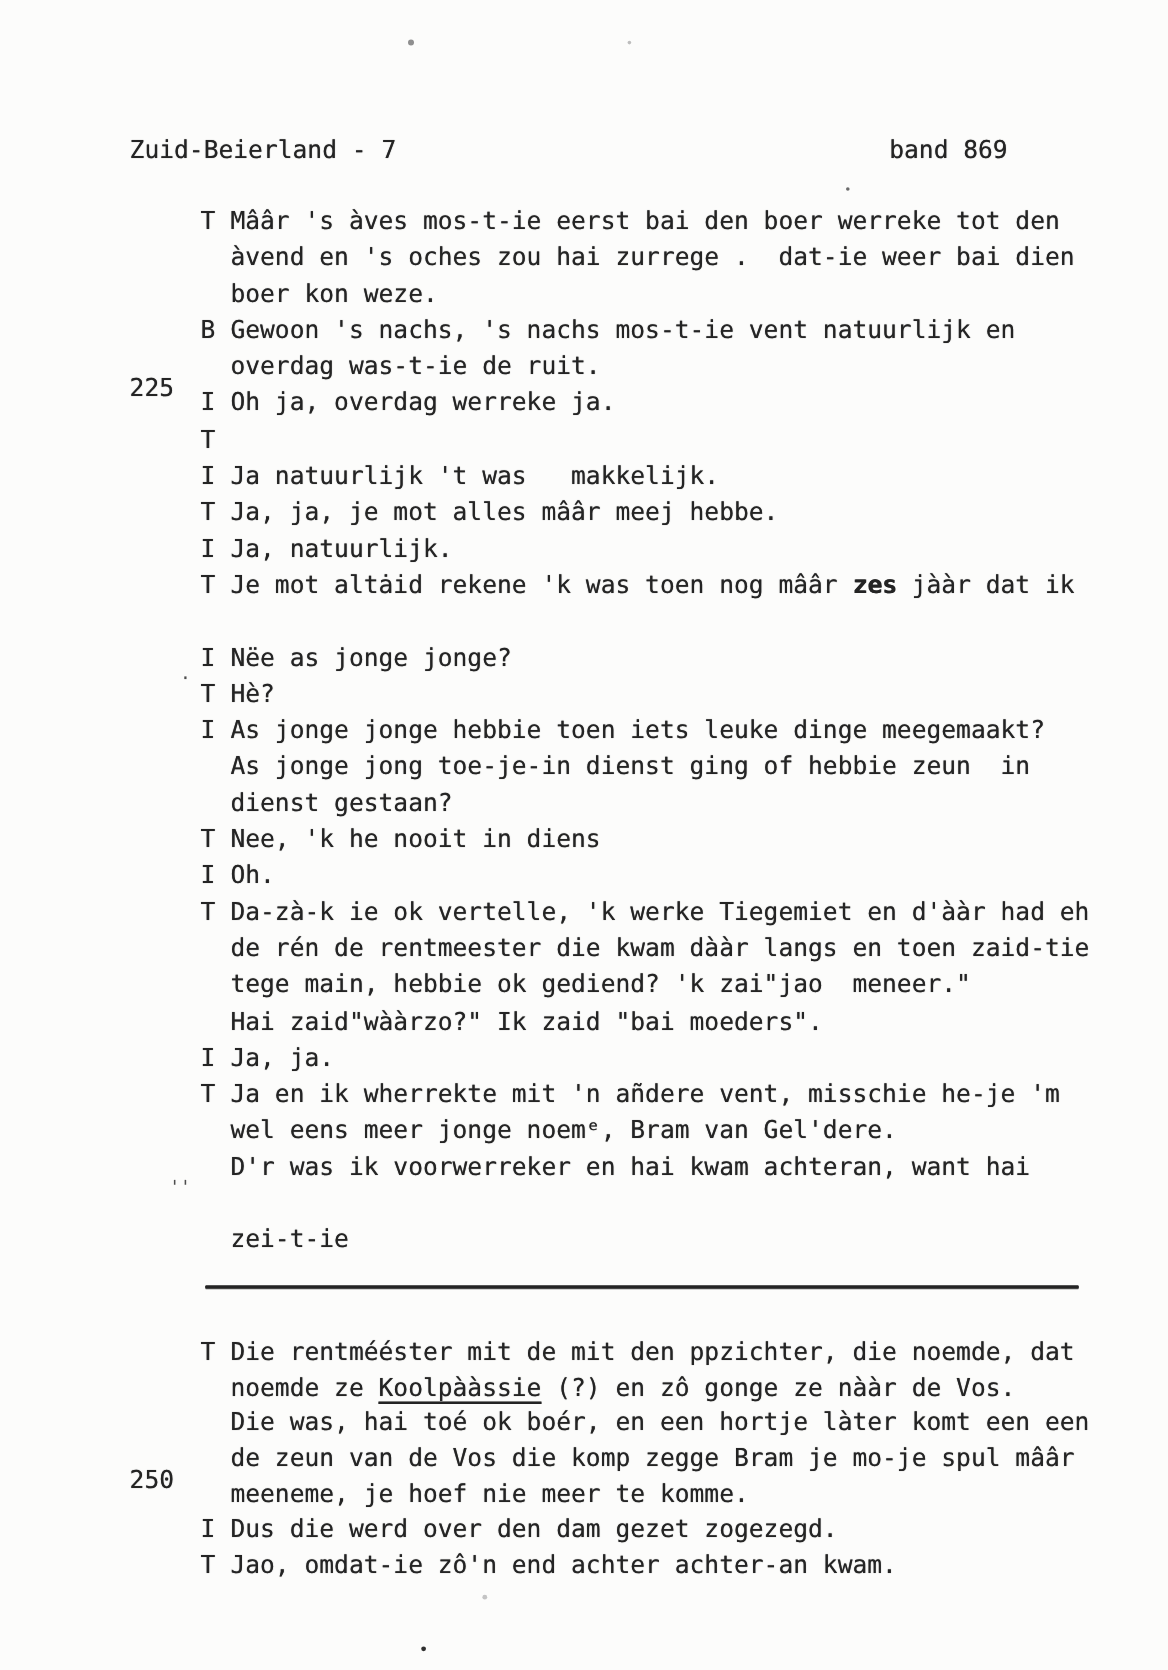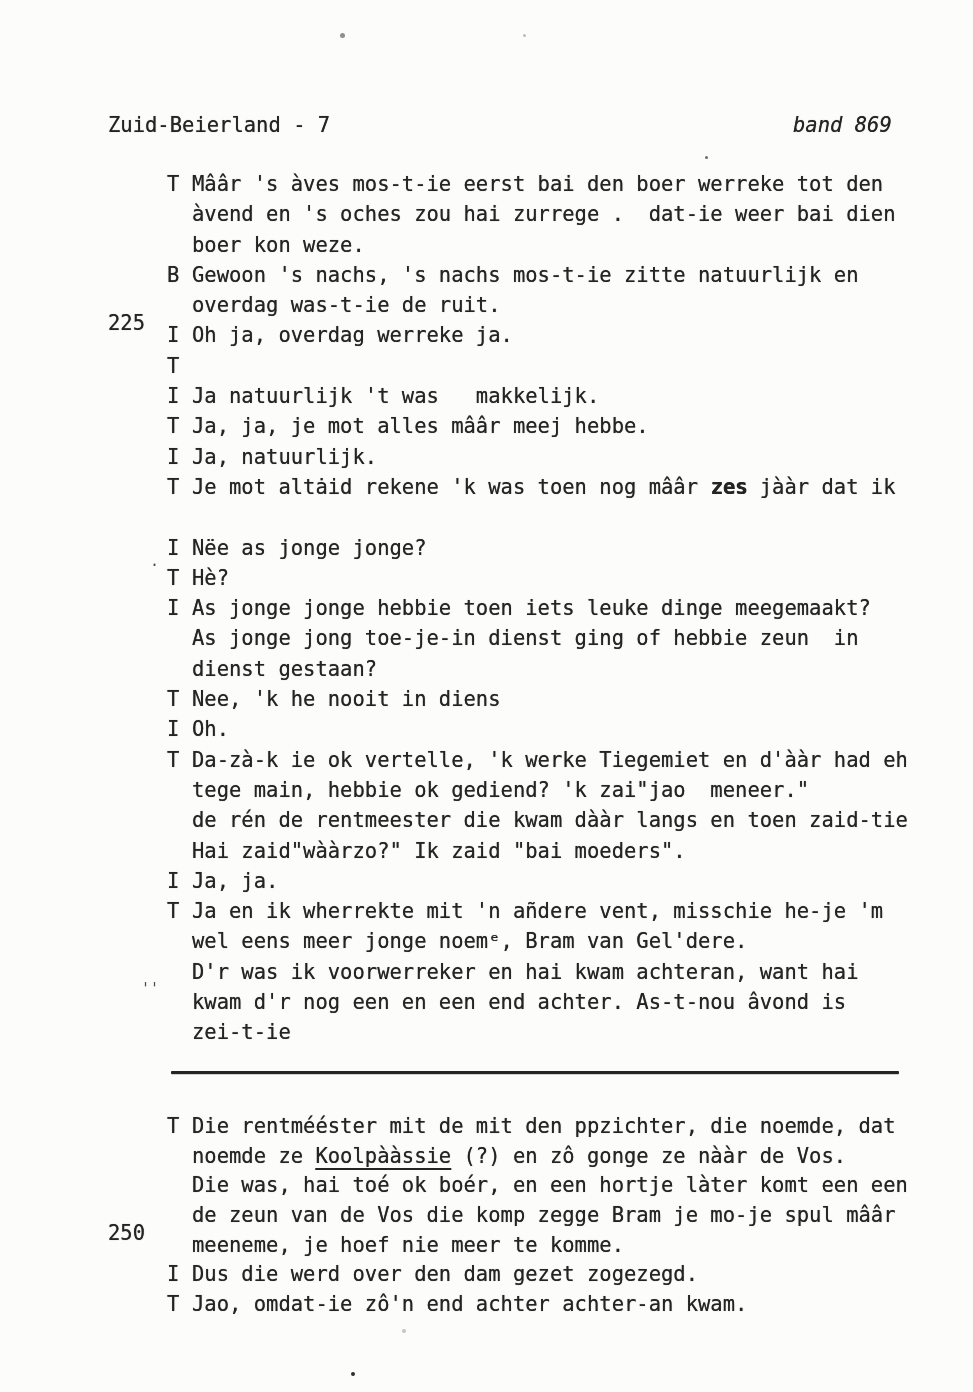--- a/index.html
+++ b/index.html
@@ -8,22 +8,22 @@
     background:#fcfcfb;
     font-family:"DejaVu Sans Mono","Liberation Mono",monospace;
     color:#242424;
     overflow:hidden;
   }
   .page { position:absolute; inset:0; }
   .header { position:absolute; top:112px; left:0; width:973px; height:28px;
             font-size:20.5px; line-height:26px; }
   .hdr-left  { position:absolute; left:108px; top:0; white-space:pre;
                text-shadow:0 0 .7px rgba(25,25,25,.75); }
-  .hdr-right { position:absolute; left:793px; top:0; white-space:pre;
-               text-shadow:0 0 .7px rgba(25,25,25,.75);font-style:italic; }
+  .hdr-right { position:absolute; left:741px; top:0; white-space:pre;
+               text-shadow:0 0 .7px rgba(25,25,25,.75); }
 
   .section { position:absolute; left:108px; width:840px; }
   .sec1 { top:169px; }
   .sec2 { top:1112px; }
 
   .line { display:flex; height:30.3px; line-height:30.3px; font-size:20.5px;
           white-space:pre; text-shadow:0 0 .7px rgba(25,25,25,.7); }
   .sec2 .line { height:29.7px; line-height:29.7px; }
   .num { width:59px; flex:0 0 59px;margin-top:48px; }
   .num.has-mark { text-align:right; padding-right:8px; box-sizing:border-box;
@@ -61,21 +61,21 @@
     <span class="txt"><span>àvend en 's oches zou hai zurrege .  dat-ie weer bai dien</span></span>
   </div>
       <div class="line">
     <span class="num"></span>
     <span class="sp"></span>
     <span class="txt"><span>boer kon weze.</span></span>
   </div>
       <div class="line">
     <span class="num">225</span>
     <span class="sp">B</span>
-    <span class="txt"><span>Gewoon 's nachs, 's nachs mos-t-ie zitte natuurlijk en</span></span>
+    <span class="txt"><span>Gewoon 's nachs, 's nachs mos-t-ie vent natuurlijk en</span></span>
   </div>
       <div class="line">
     <span class="num"></span>
     <span class="sp"></span>
     <span class="txt"><span>overdag was-t-ie de ruit.</span></span>
   </div>
       <div class="line">
     <span class="num"></span>
     <span class="sp">I</span>
     <span class="txt"><span>Oh ja, overdag werreke ja.</span></span>
@@ -144,30 +144,30 @@
     <span class="txt"><span>Oh.</span></span>
   </div>
       <div class="line">
     <span class="num"></span>
     <span class="sp">T</span>
     <span class="txt"><span>Da-zà-k ie ok vertelle, 'k werke Tiegemiet en d'ààr had eh</span></span>
   </div>
       <div class="line">
     <span class="num"></span>
     <span class="sp"></span>
+    <span class="txt"><span>de rén de rentmeester die kwam dààr langs en toen zaid-tie</span></span>
+  </div>
+      <div class="line">
+    <span class="num"></span>
+    <span class="sp"></span>
     <span class="txt"><span>tege main, hebbie ok gediend? 'k zai"jao  meneer."</span></span>
   </div>
       <div class="line">
     <span class="num"></span>
     <span class="sp"></span>
-    <span class="txt"><span>de rén de rentmeester die kwam dààr langs en toen zaid-tie</span></span>
-  </div>
-      <div class="line">
-    <span class="num"></span>
-    <span class="sp"></span>
     <span class="txt"><span>Hai zaid"wààrzo?" Ik zaid "bai moeders".</span></span>
   </div>
       <div class="line">
     <span class="num"></span>
     <span class="sp">I</span>
     <span class="txt"><span>Ja, ja.</span></span>
   </div>
       <div class="line">
     <span class="num"></span>
     <span class="sp">T</span>
@@ -179,21 +179,20 @@
     <span class="txt"><span>wel eens meer jonge noemᵉ, Bram van Gel'dere.</span></span>
   </div>
       <div class="line">
     <span class="num"></span>
     <span class="sp"></span>
     <span class="txt"><span>D'r was ik voorwerreker en hai kwam achteran, want hai</span></span>
   </div>
       <div class="line">
     <span class="num"></span>
     <span class="sp"></span>
-    <span class="txt"><span>kwam d'r nog een en een end achter. As-t-nou âvond is</span></span>
   </div>
       <div class="line">
     <span class="num"></span>
     <span class="sp"></span>
     <span class="txt"><span>zei-t-ie</span></span>
   </div>
     </div>
 
   <div class="divider"></div>
 

